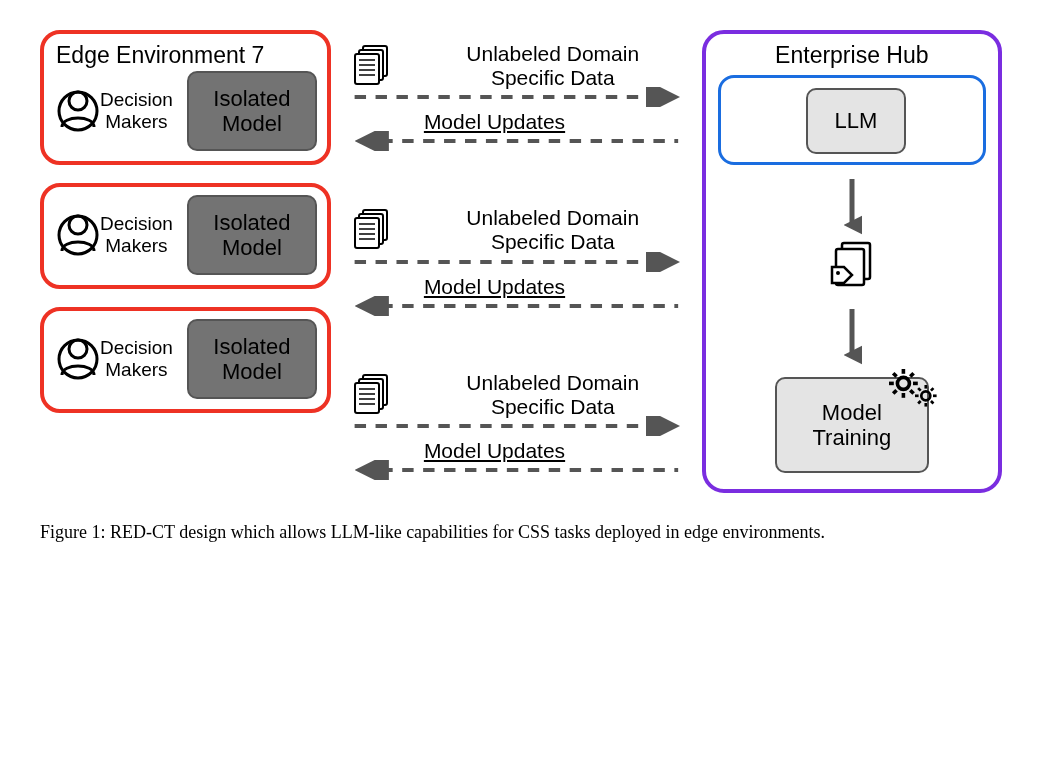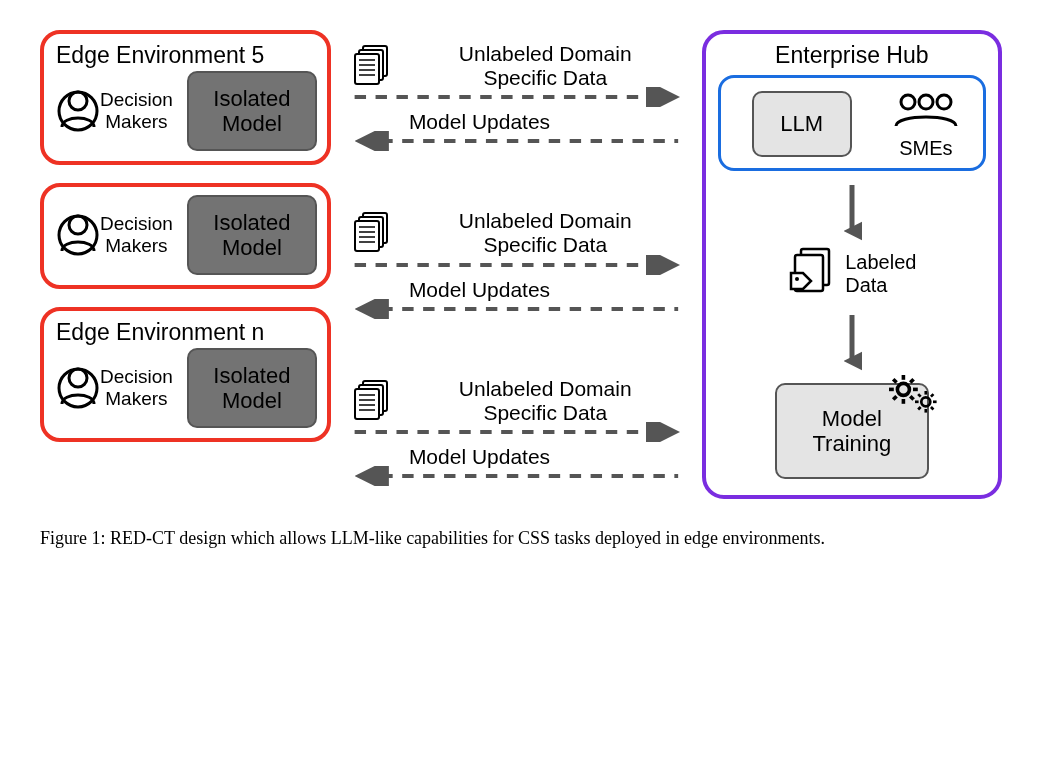--- a/index.html
+++ b/index.html
@@ -65,29 +65,29 @@
     padding: 12px 0 18px 0;
   }
   .exchange {
     display:flex;
     flex-direction:column;
     gap:2px;
   }
   .ex-row {
     display:flex;
     align-items:center;
-    gap:6px;
+    gap:21px;
   }
   .ex-label {
     font-size: 21px;
     text-align:center;
     flex:1;
     line-height:1.15;
   }
-  .ex-label.single { text-align:left; padding-left:4px; }
+  .ex-label.single { text-align:left; padding-left:4px;text-decoration:underline; }
   .docs-icon { width:52px; display:flex; justify-content:center; }
   .dashed-arrow {
     height: 10px;
     display:flex;
     align-items:center;
   }
   .dashed-arrow svg { width:100%; height:20px; }
   .right-col {
     border: 4px solid #7a2de0;
     border-radius: 22px;
@@ -221,21 +221,21 @@
     <marker id="arrD" viewBox="0 0 12 12" refX="6" refY="10" markerWidth="10" markerHeight="10" orient="auto">
       <path d="M0 0 L12 0 L6 12 Z" fill="#555"></path>
     </marker>
   </defs>
 </svg>
 
 <div class="diagram">
 
   <div class="left-col">
     <div class="edge-env">
-      <div class="edge-title">Edge Environment 5</div>
+      <div class="edge-title">Edge Environment 7</div>
       <div class="edge-body">
         <div class="decision">
           <span class="person-icon">
             <svg width="44" height="48">
                 <use href="#person"></use>
               </svg>
           </span>
           <span style="white-space:pre-line;text-align:center">Decision
 Makers</span>
         </div>
@@ -258,23 +258,20 @@
 Makers</span>
         </div>
         <div class="isolated-box">
           <span style="white-space:pre-line">Isolated
 Model</span>
         </div>
       </div>
     </div>
 
     <div class="edge-env">
-      <div class="edge-title" style="font-style:normal">
-        <span>Edge Environment n</span>
-      </div>
       <div class="edge-body">
         <div class="decision">
           <span class="person-icon">
             <svg width="44" height="48">
                 <use href="#person"></use>
               </svg>
           </span>
           <span style="white-space:pre-line;text-align:center">Decision
 Makers</span>
         </div>
@@ -365,40 +362,32 @@
       </div>
     </div>
   </div>
 
   <div class="right-col">
     <div class="hub-title">Enterprise Hub</div>
     <div class="hub-top">
       <div class="llm-box">
         <span>LLM</span>
       </div>
-      <div class="smes">
-        <span><svg width="68" height="44">
-              <use href="#people"></use>
-            </svg></span>
-        <span>SMEs</span>
-      </div>
     </div>
 
     <div class="vert-arrow">
       <svg width="20" height="60">
           <line x1="10" y1="4" x2="10" y2="50" stroke="#555" stroke-width="5" marker-end="url(#arrD)"></line>
         </svg>
     </div>
 
     <div class="labeled-row">
       <span><svg width="48" height="50">
             <use href="#tagdocs"></use>
           </svg></span>
-      <span class="labeled-text" style="white-space:pre-line">Labeled
-Data</span>
     </div>
 
     <div class="vert-arrow">
       <svg width="20" height="60">
           <line x1="10" y1="4" x2="10" y2="50" stroke="#555" stroke-width="5" marker-end="url(#arrD)"></line>
         </svg>
     </div>
 
     <div class="training-box">
       <span style="white-space:pre-line">Model

